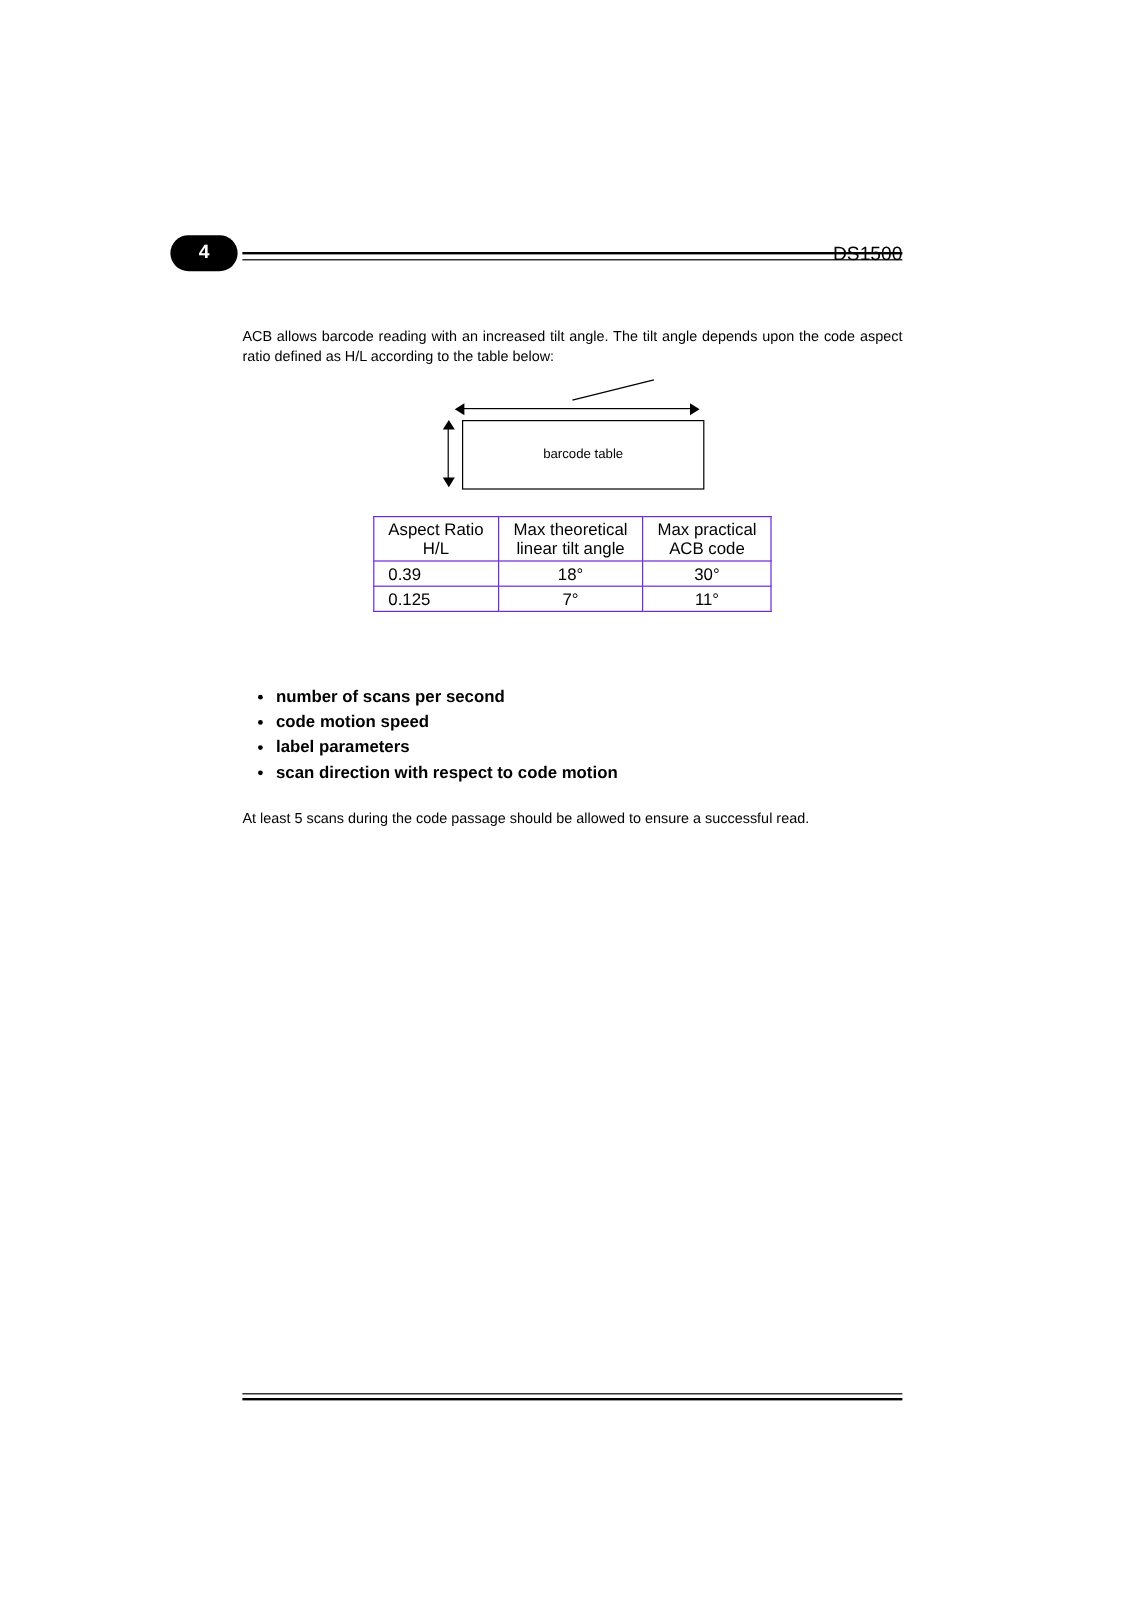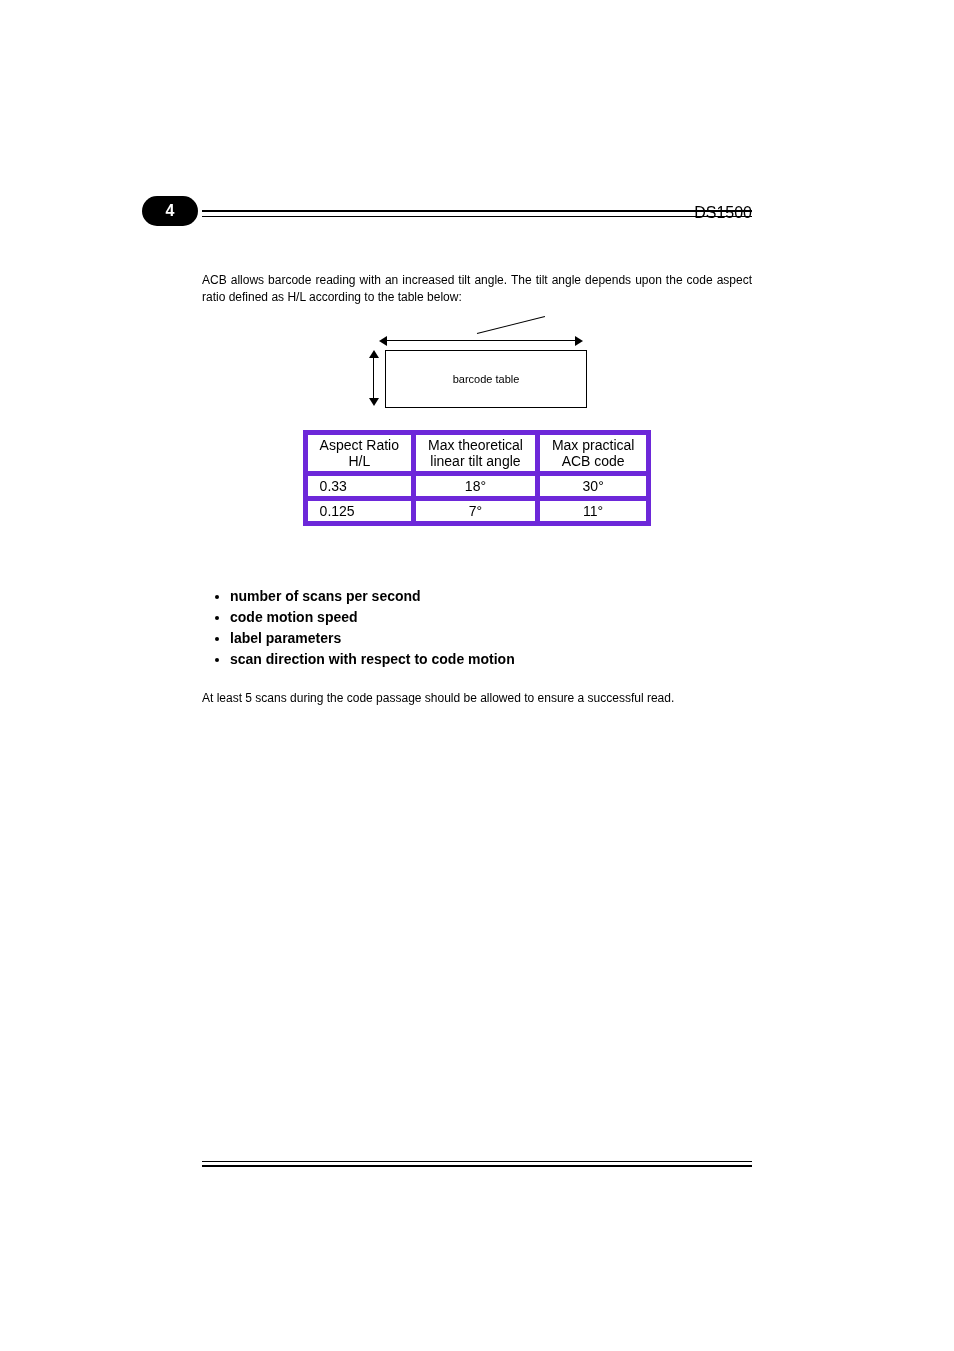--- a/index.html
+++ b/index.html
@@ -144,21 +144,21 @@
     .table-wrap {
       display: flex;
       justify-content: center;
       margin-bottom: 60px;
     }
     table {
       border-collapse: collapse;
       font-size: 14px;
     }
     th, td {
-      border: 5px solid #6d28d9;
+      border: 1px solid #6d28d9;
       padding: 2px 12px;
       text-align: center;
     }
     th {
       font-weight: normal;
     }
     td.left {
       text-align: left;
     }
     .bullet-list {
@@ -224,21 +224,21 @@
             <span>linear tilt angle</span>
           </th>
           <th>
             <span>Max practical</span><br>
             <span>ACB code</span>
           </th>
         </tr>
       </thead>
       <tbody>
         <tr>
-          <td class="left">0.33</td>
+          <td class="left">0.39</td>
           <td>18°</td>
           <td>30°</td>
         </tr>
         <tr>
           <td class="left">0.125</td>
           <td>7°</td>
           <td>11°</td>
         </tr>
       </tbody>
     </table>

